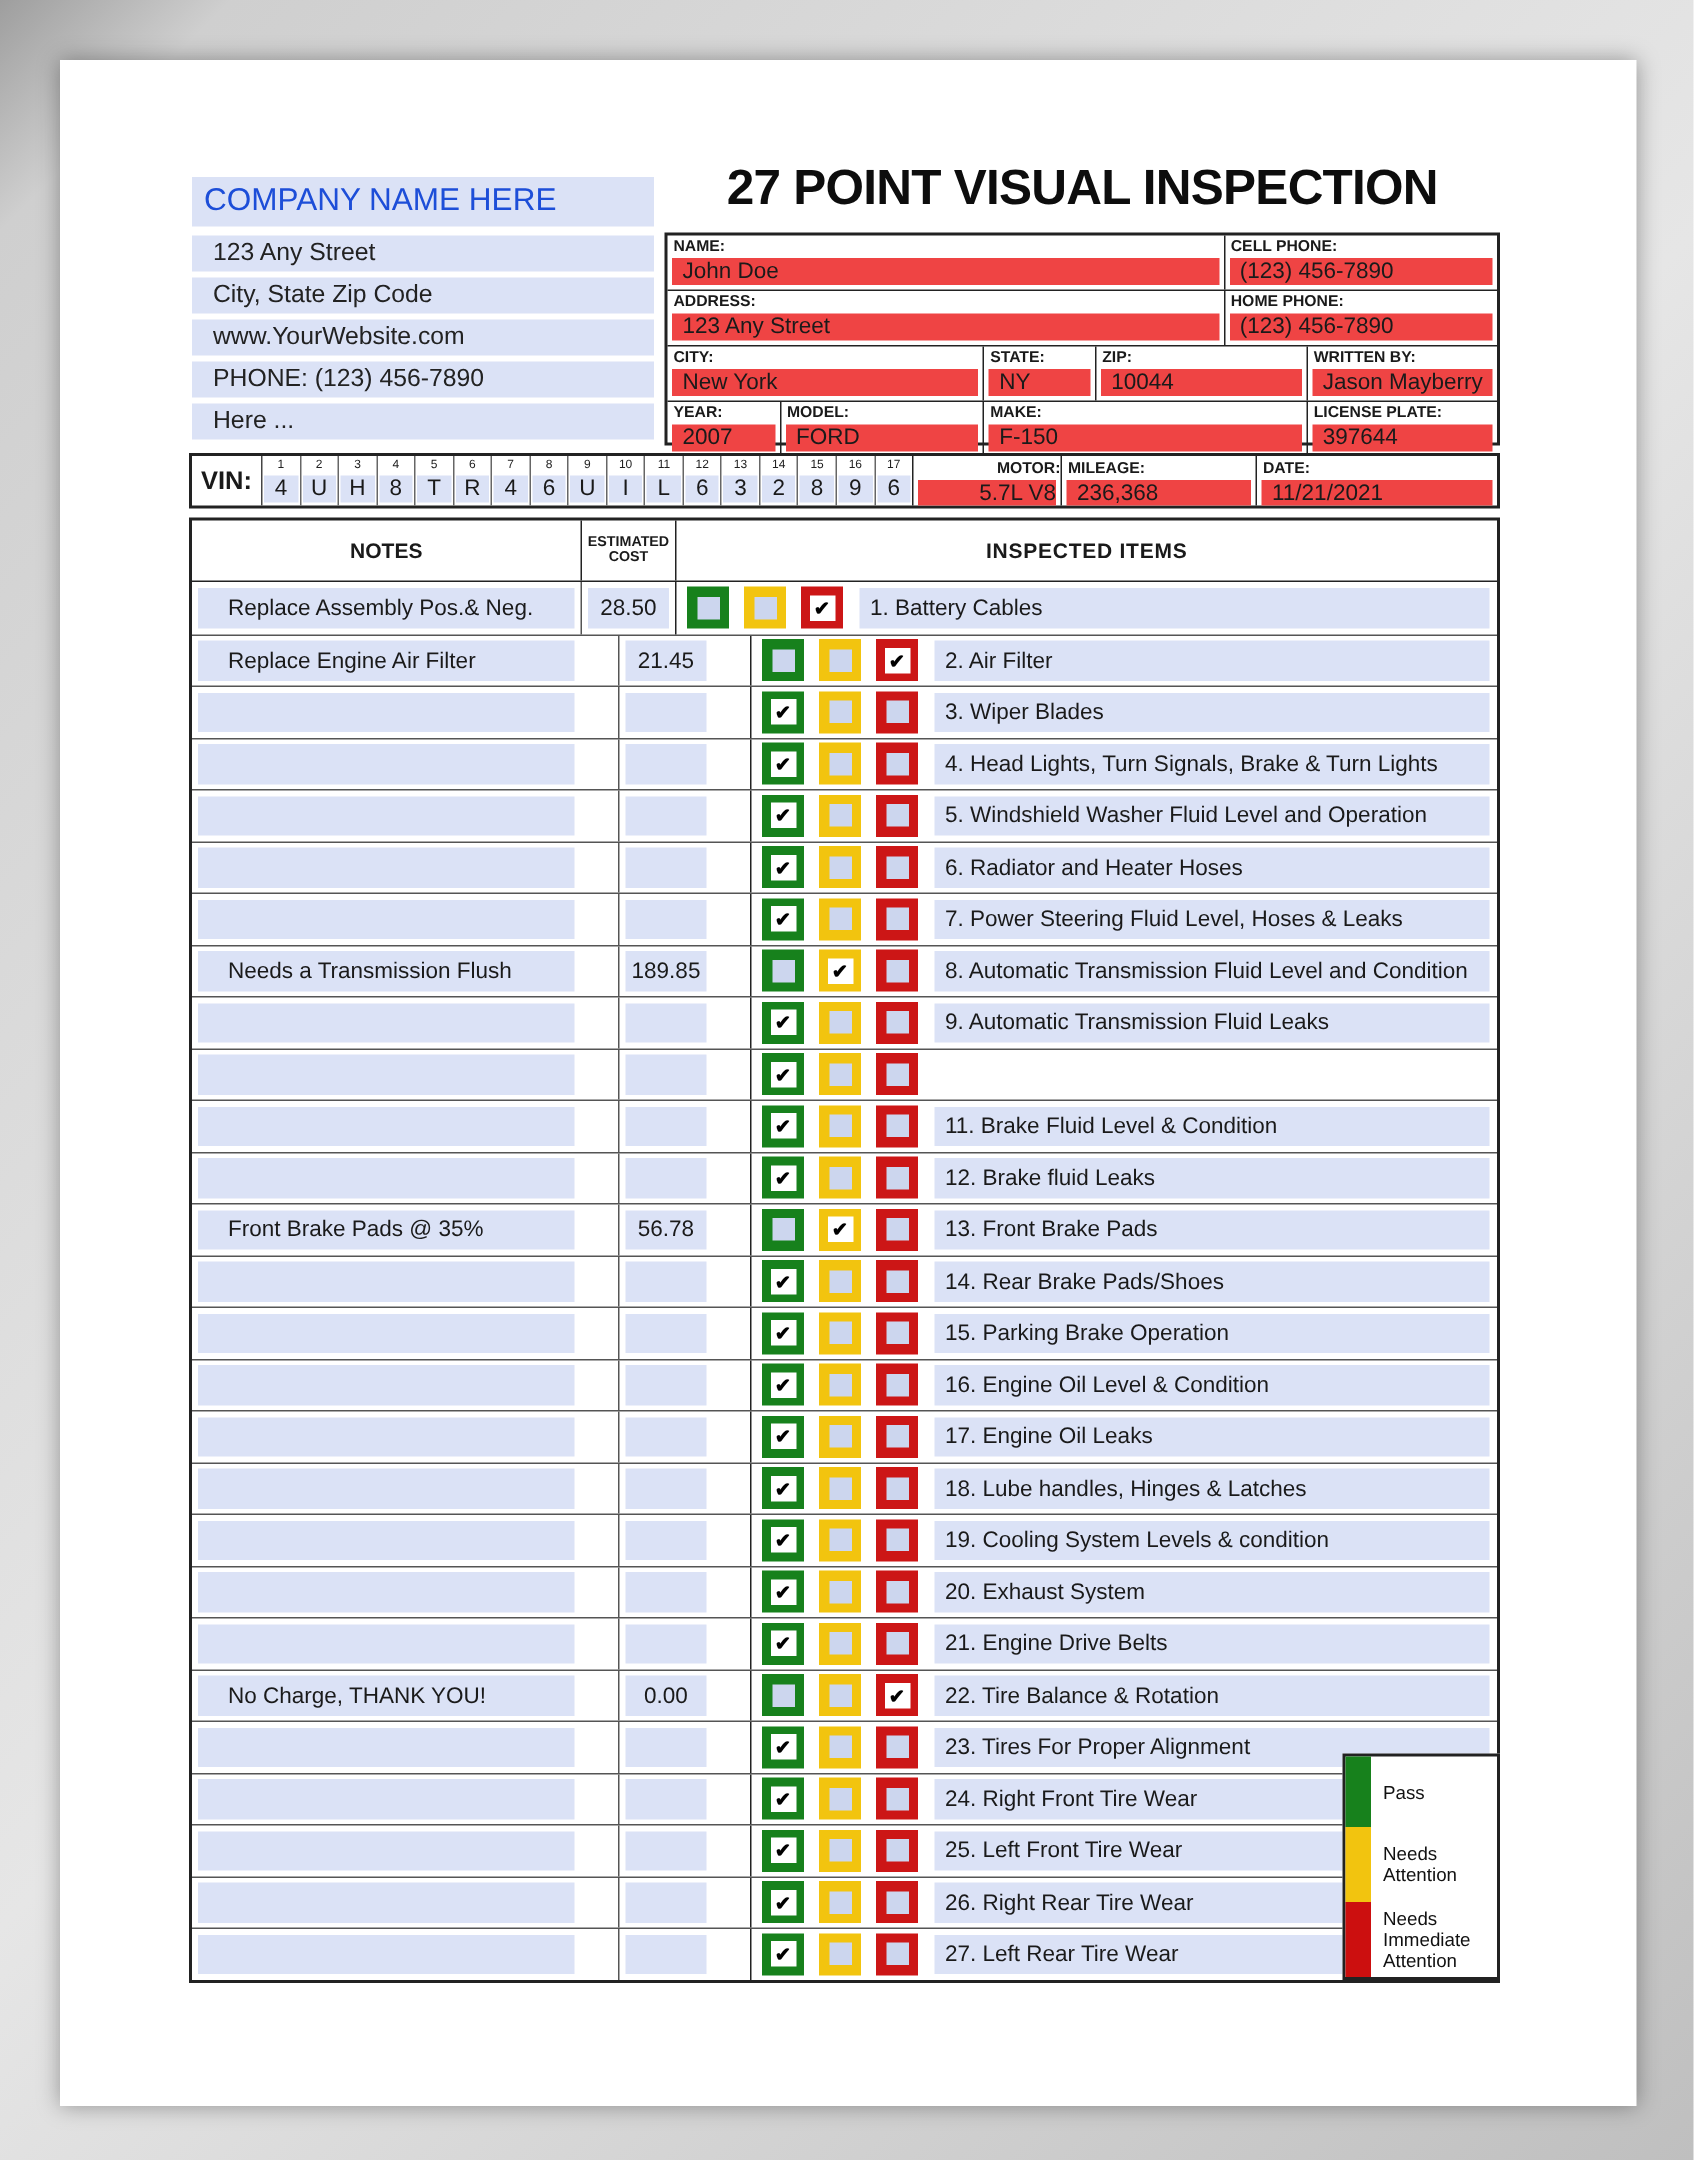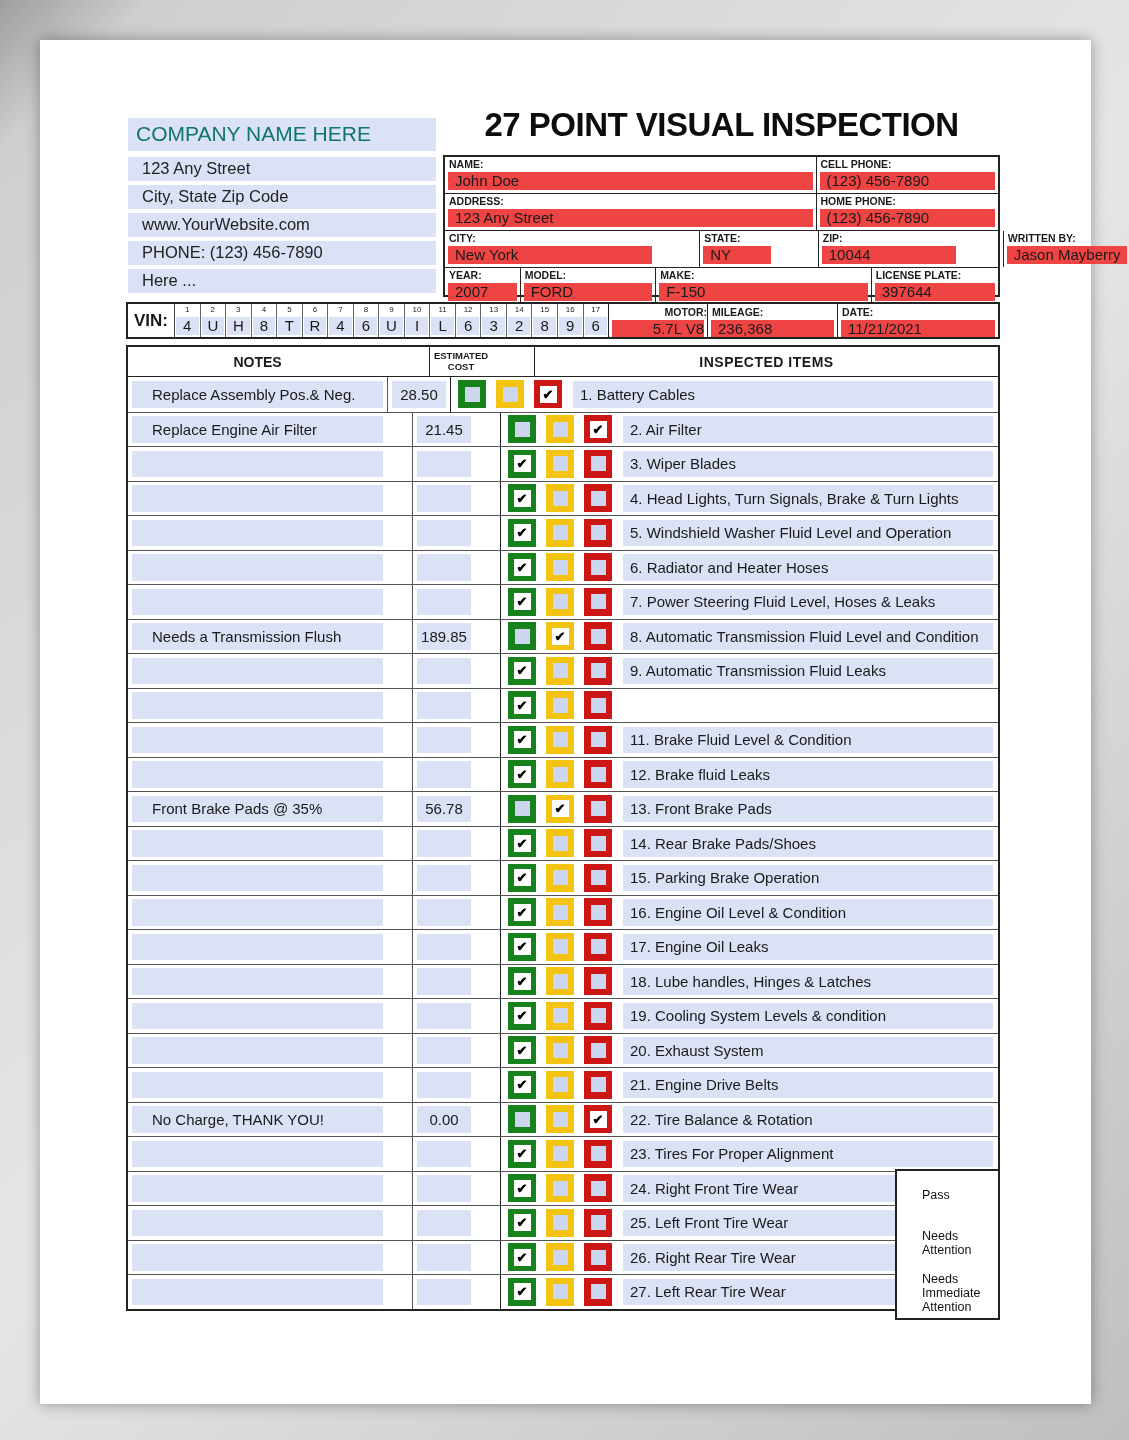--- a/index.html
+++ b/index.html
@@ -9,34 +9,34 @@
     background:linear-gradient(135deg,#9e9e9e 0%, #cfcfcf 6%, #e6e6e6 50%, #bfbfbf 100%);
     position:relative; color:#1a1a1a;
   }
   #page {
     position:absolute; left:40px; top:40px; width:1051px; height:1364px;
     background:#ffffff; box-shadow:0 0 14px rgba(0,0,0,.35);
   }
 
   
   #company { position:absolute; left:88px; top:78px; width:308px; }
-  .co-name { background:#dbe2f6; font-size:21px; color:#0f766e; padding:4px 6px 5px 8px; margin-bottom:6px; }
+  .co-name { background:#dbe2f6; font-size:21px; color:#1d4ed8; padding:4px 6px 5px 8px; margin-bottom:6px; }
   .co-line { background:#dbe2f6; font-size:16.5px; color:#222; padding:2px 6px 3px 14px; margin-bottom:4px; }
 
   
   #title { position:absolute; left:403px; top:66px; width:557px; text-align:center;
            font-size:33px; font-weight:bold; letter-spacing:-.5px; color:#0d0d0d; }
 
   
   #info { position:absolute; left:403px; top:115px; width:557px; height:142px;
           border:2px solid #222; display:grid; grid-template-rows:repeat(4,1fr); }
   .irow { display:grid; }
   .irow + .irow { border-top:1.5px solid #222; }
   .irow1, .irow2 { grid-template-columns:67% 33%; }
-  .irow3 { grid-template-columns:38% 13.5% 25.5% 23%;gap:44px; }
+  .irow3 { grid-template-columns:38% 13.5% 25.5% 23%; }
   .irow4 { grid-template-columns:13.5% 24.5% 39% 23%; }
   .icell { overflow:hidden; }
   .icell + .icell { border-left:1.5px solid #222; }
   .ilabel { font-size:10.5px; font-weight:bold; padding:1px 0 2px 4px; }
   .ival { background:#ef4444; margin:0 3px 3px 3px; height:18px; font-size:15px; padding-left:7px; line-height:18px; white-space:nowrap; }
 
   
   #vinrow { position:absolute; left:86px; top:262px; width:874px; height:37px;
             border:2px solid #222; display:flex; }
   #vin-label { width:46px; display:flex; align-items:center; justify-content:center;
@@ -48,21 +48,21 @@
   .vchar { flex:1; background:#dbe2f6; margin:0 1px 2px 1px; text-align:center;
            font-size:15px; line-height:18px; }
   .vsec { border-left:1.5px solid #222; }
   .vsec .ilabel { padding-top:2px; }
   #vin-motor { width:99px;text-align:right; }
   #vin-mileage { width:130px; }
   #vin-date { flex:1; }
 
   
   #table { position:absolute; left:86px; top:305px; width:874px; border:2px solid #222; background:#fff; }
-  #thead { height:30px; display:grid; grid-template-columns:259px 63px 1fr; border-bottom:1.5px solid #222;gap:42px; }
+  #thead { height:41px; display:grid; grid-template-columns:259px 63px 1fr; border-bottom:1.5px solid #222; }
   .hcell { display:flex; align-items:center; justify-content:center; text-align:center; font-weight:bold; }
   .hcell + .hcell { border-left:1.5px solid #222; }
   #h-notes { font-size:14px; }
   #h-cost { font-size:9.5px; line-height:10.5px; white-space:pre-line; }
   #h-items { font-size:14px; letter-spacing:.5px; }
 
   .trow { height:34.5px; display:grid; grid-template-columns:259px 63px 1fr; }
   .trow + .trow { border-top:1px solid #555;gap:25px; }
   .c-notes { padding:3.5px 4px; }
   .c-notes .fill, .c-cost .fill { background:#dbe2f6; width:100%; height:100%;
@@ -77,21 +77,21 @@
   .cb-green { background:#17811c; }
   .cb-yellow { background:#f2c40f; }
   .cb-red { background:#cc1616; }
   .cb .inner { width:15px; height:15px; background:#ccd6ee; display:flex; align-items:center;
                justify-content:center; font-size:13px; font-weight:bold; color:#000; line-height:1; }
   .cb.checked .inner { width:17px; height:17px; background:#fff; }
 
   
   #legend { position:absolute; left:767px; top:822px; width:105px; height:151px;
             background:#fff; border:2px solid #222; display:flex; flex-direction:column; z-index:5; }
-  .lgrow { display:flex;align-items:center; }
+  .lgrow { display:flex; }
   .lgrow .swatch { width:17px; flex:none; }
   .lg-green { height:47px; } .lg-yellow { height:50px; } .lg-red { height:50px; }
   .sw-green { background:#17811c; } .sw-yellow { background:#f2c40f; } .sw-red { background:#cc0f0f; }
   .lglabel { padding-left:8px; font-size:12.5px; line-height:14px; display:flex; align-items:center; color:#111; }
 </style>
 </head>
 <body>
 
 <div id="page">
 

